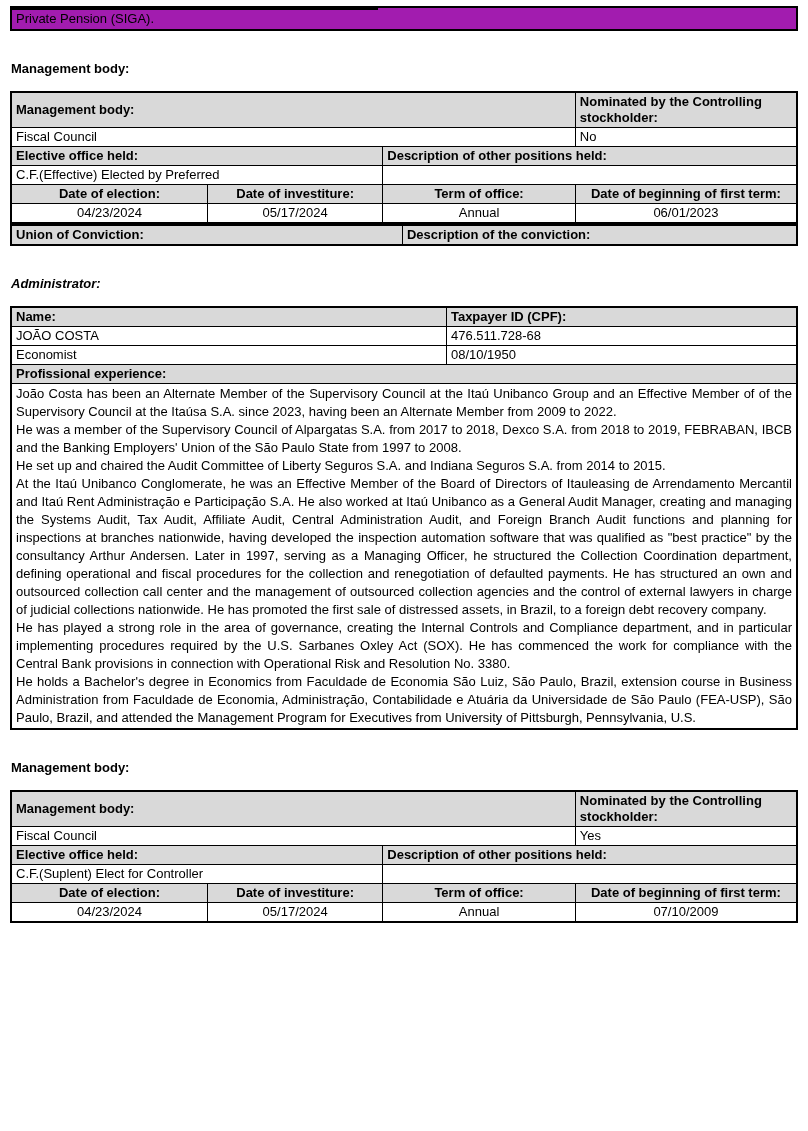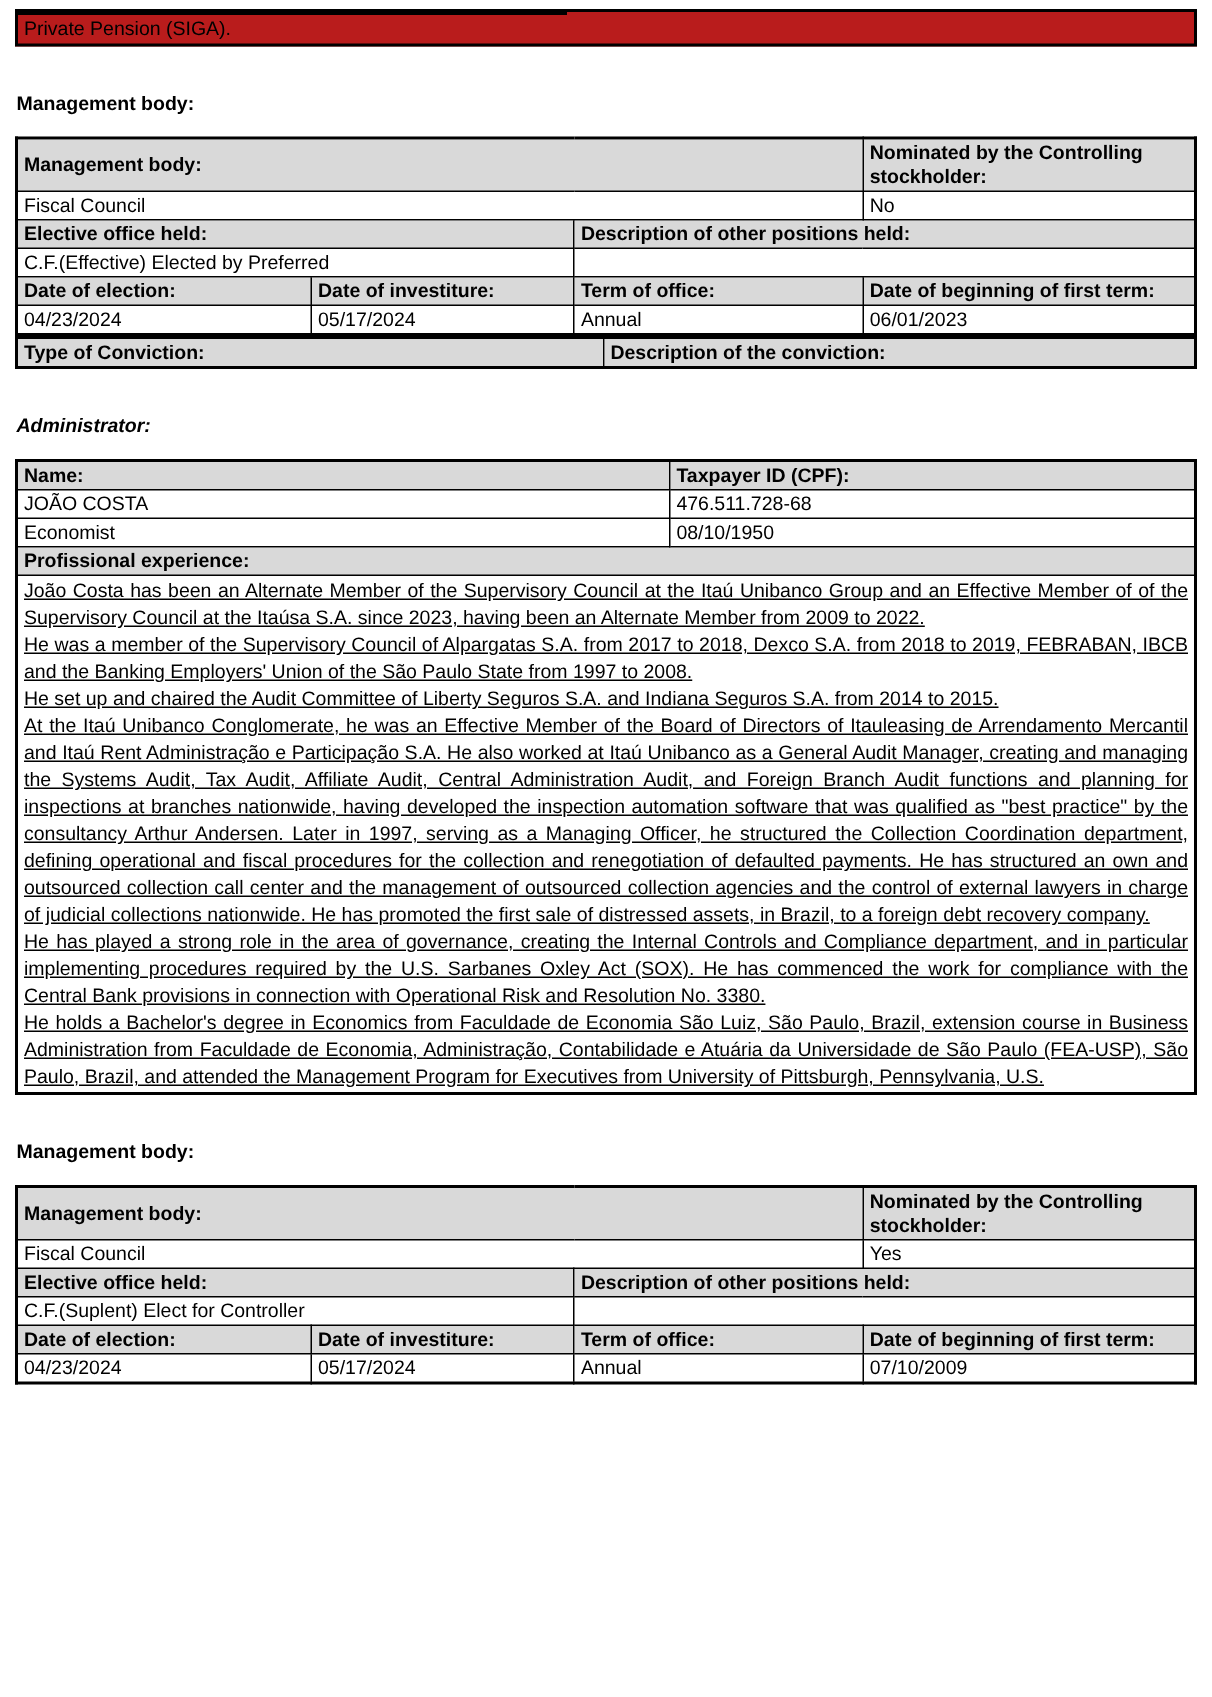--- a/index.html
+++ b/index.html
@@ -15,21 +15,21 @@
   .remnant-line {
     position: absolute; top: 2px; left: 10px;
     width: 368px; height: 2px; background: #000;
   }
 
   .standalone-cell {
     margin-top: 6px;
     border: 2px solid #000;
     padding: 1px 4px;
     line-height: 19px;
-    background: #b91c1c;
+    background: #a21caf;
   }
 
   h3.sec-heading {
     font-size: 13px; font-weight: bold;
     margin: 31px 0 15px 1px; line-height: 14px;
   }
 
   table.doc-table {
     width: 100%;
     border-collapse: collapse;
@@ -38,25 +38,25 @@
   }
   table.doc-table td {
     border: 1px solid #000;
     padding: 1px 4px;
     line-height: 16px;
     vertical-align: middle;
     overflow: hidden;
     word-wrap: break-word;
   }
   td.gray { background: #d9d9d9; font-weight: bold; }
-  td.center { }
+  td.center { text-align: center; }
   td.dhdr { padding: 2px 4px; }
   tr.single td { height: 19px; }
 
-  td.exp-cell { padding: 2px 5px 4px 5px; text-decoration: underline; }
+  td.exp-cell { padding: 2px 5px 4px 5px; }
   .exp-text p {
     margin: 0; text-align: justify;
     line-height: 18px;
   }
   .mt-conv { margin-top: 33px; }
   .mt-admin { margin-top: 32px; font-style: italic; }
   .mt-mb2 { margin-top: 36px; }
 </style>
 </head>
 <body>
@@ -111,21 +111,21 @@
   </table>
 
 
   <table class="doc-table">
     <colgroup>
       <col style="width:49.8%">
         <col style="width:50.2%">
     </colgroup>
     <tbody>
       <tr class="single">
-        <td class="gray">Type of Conviction:</td>
+        <td class="gray">Union of Conviction:</td>
         <td class="gray">Description of the conviction:</td>
       </tr>
     </tbody>
   </table>
 
   <h3 class="sec-heading mt-admin">Administrator:</h3>
 
   <table class="doc-table">
     <colgroup>
       <col style="width:55.4%">

